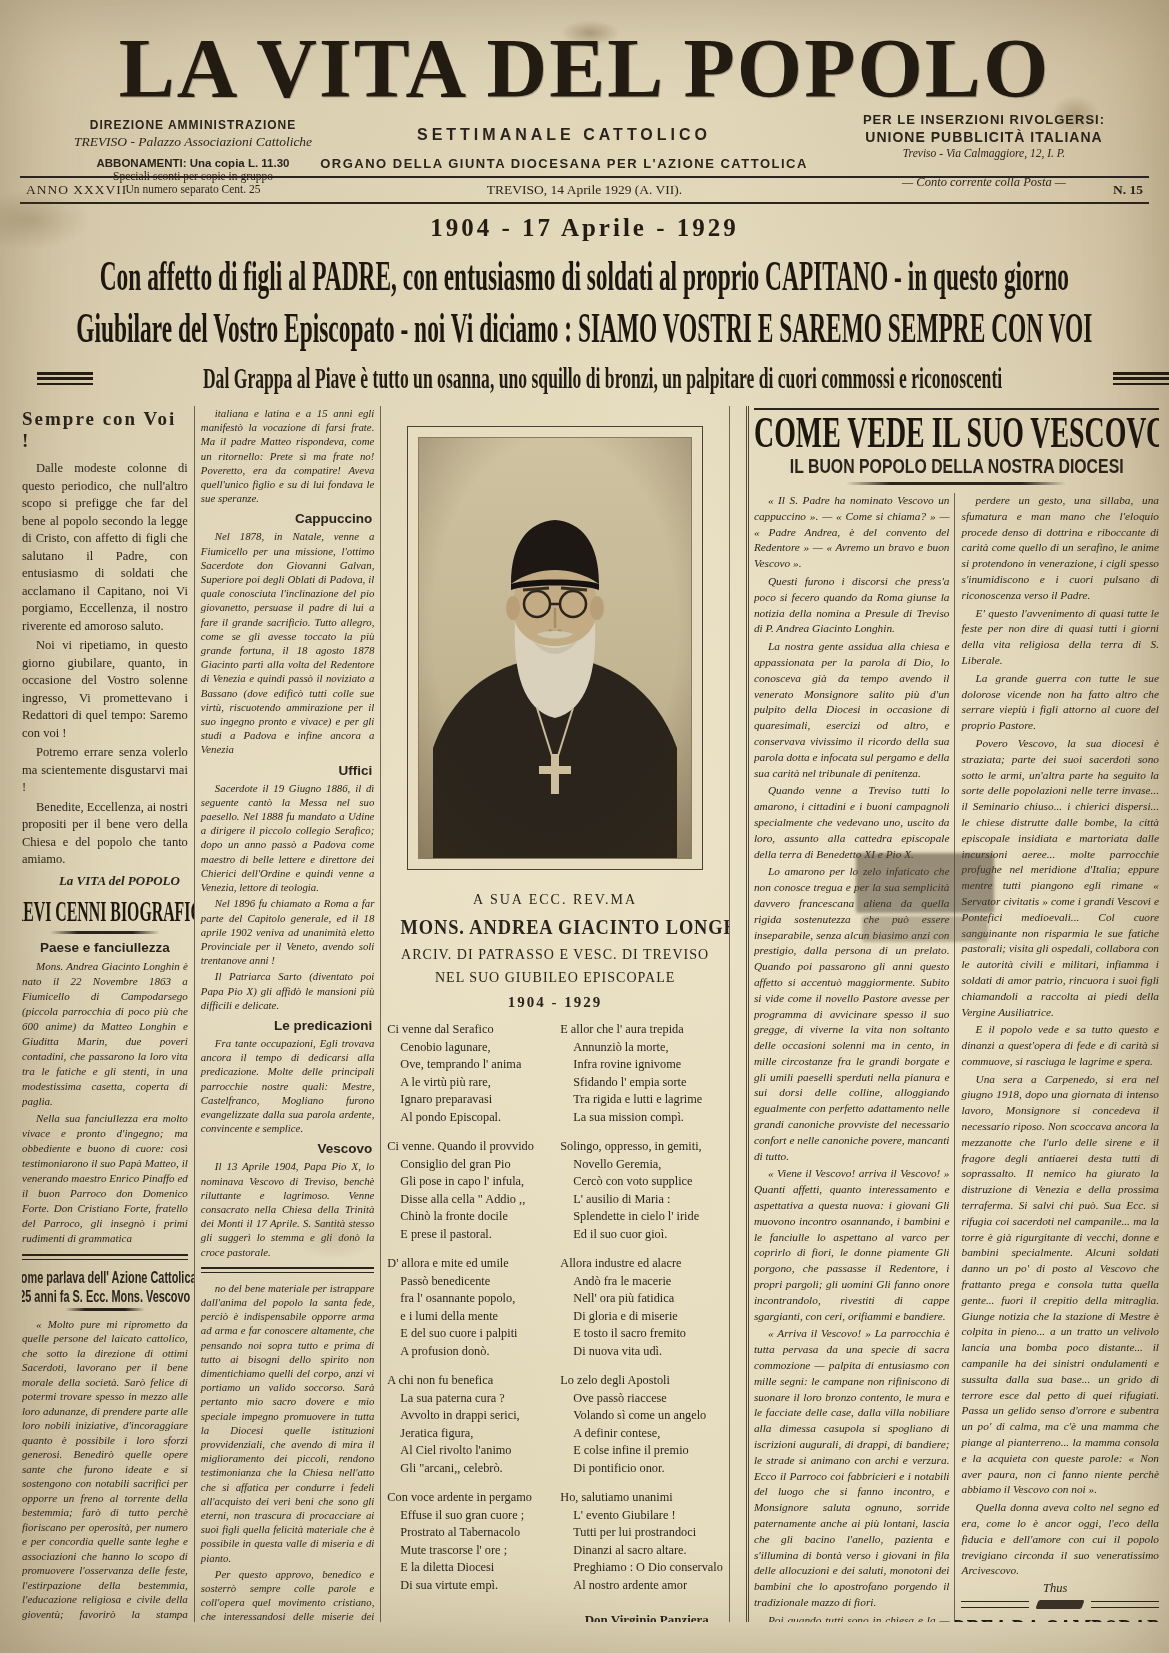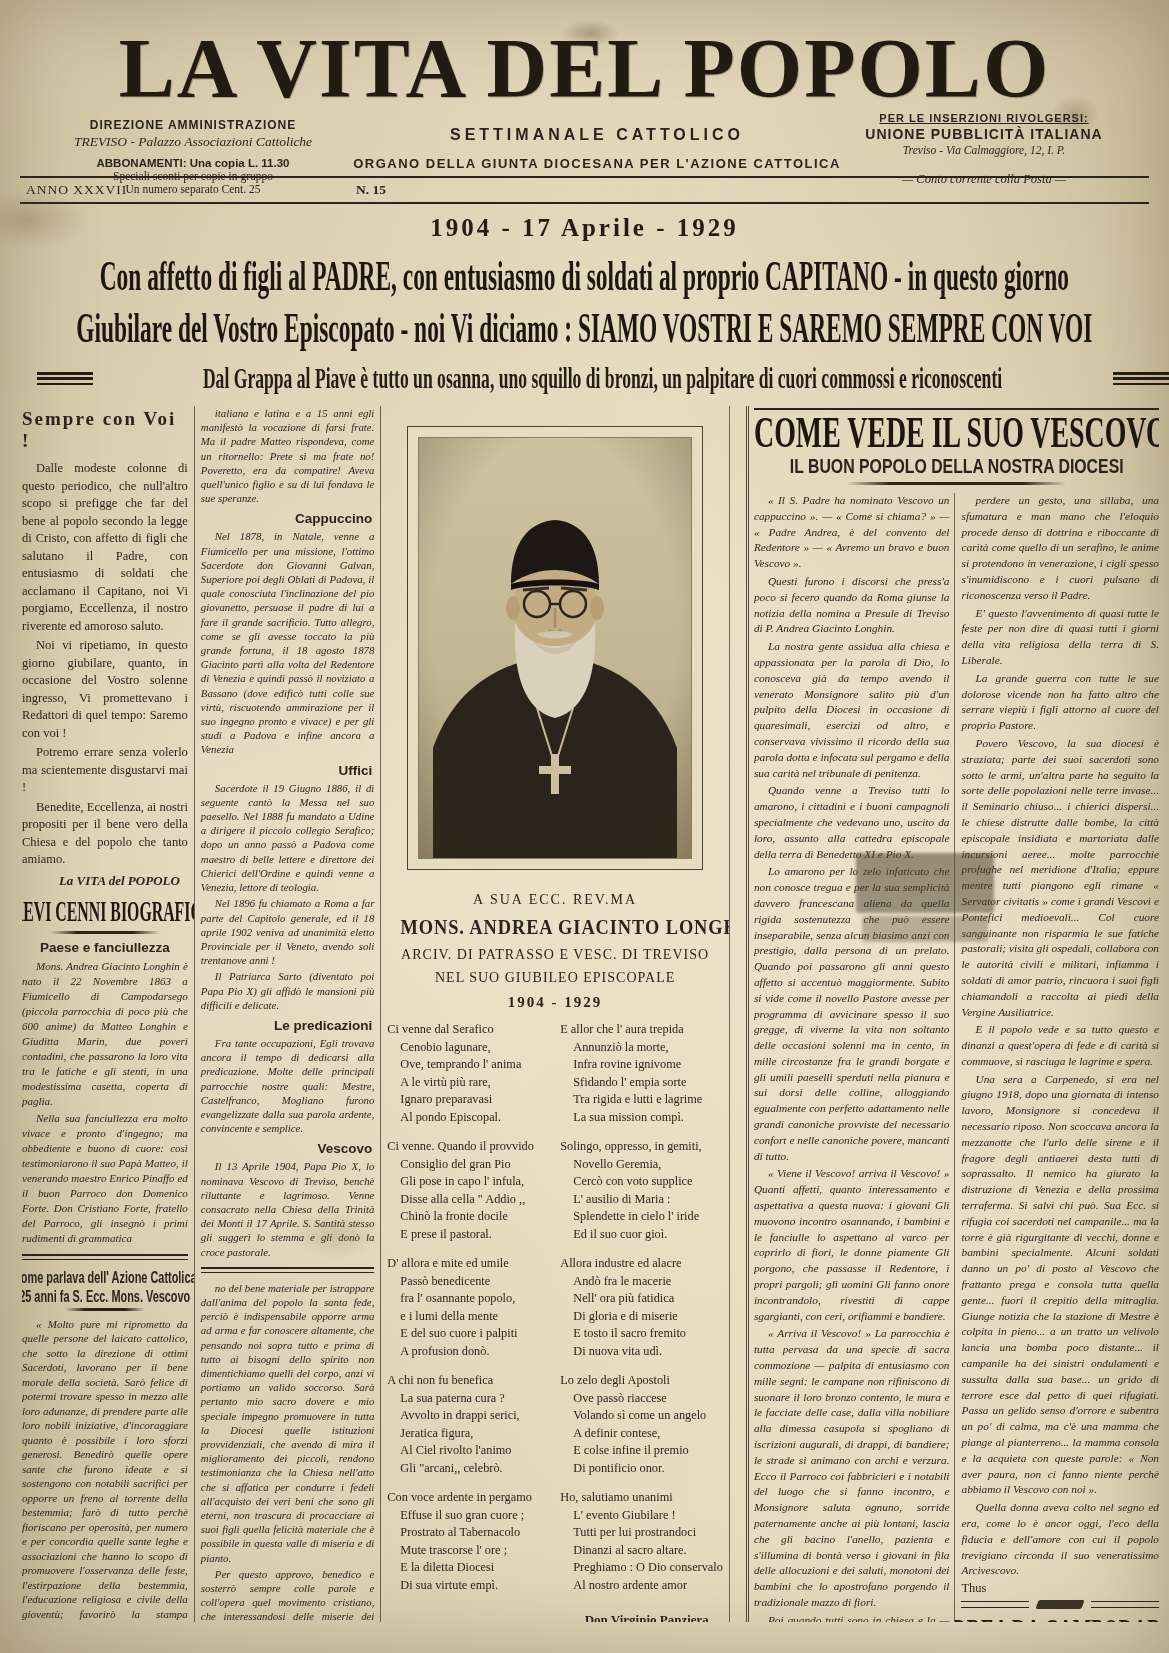--- a/index.html
+++ b/index.html
@@ -38,25 +38,25 @@
     margin:0; position:absolute; left:0; right:0; top:26px;
     text-align:center; font-weight:bold; font-size:84px; line-height:1;
     letter-spacing:2px; color:#211b12; white-space:nowrap;
     transform:scaleY(1.02); text-shadow:1px 1px 0 rgba(40,30,15,.25);
   }
   .mast-left { position:absolute; left:58px; top:118px; width:270px; text-align:center; }
   .mast-left .b1 { font-family:"Liberation Sans",sans-serif; font-weight:bold; font-size:12px; letter-spacing:1px; }
   .mast-left .b2 { font-style:italic; font-size:13.5px; margin-top:2px; }
   .mast-left .b3 { font-family:"Liberation Sans",sans-serif; font-weight:bold; font-size:11.5px; margin-top:7px; }
   .mast-left .b4, .mast-left .b5 { font-size:11.5px; margin-top:1px; }
-  .mast-center { position:absolute; left:347px; width:500px; top:126px; text-align:center; }
+  .mast-center { position:absolute; left:314px; width:500px; top:126px; text-align:center; }
   .mast-center .sub { font-family:"Liberation Sans",sans-serif; font-weight:bold; font-size:16px; letter-spacing:4px; }
   .mast-center .organ { font-family:"Liberation Sans",sans-serif; font-weight:bold; font-size:13px; letter-spacing:1.5px; margin-top:12px; }
   .mast-right { position:absolute; right:40px; top:112px; width:290px; text-align:center; }
-  .mast-right .r1 { font-family:"Liberation Sans",sans-serif; font-weight:bold; font-size:11px; letter-spacing:1px;text-decoration:underline; }
+  .mast-right .r1 { font-family:"Liberation Sans",sans-serif; font-weight:bold; font-size:13px; letter-spacing:1px; }
   .mast-right .r2 { font-family:"Liberation Sans",sans-serif; font-weight:bold; font-size:14px; letter-spacing:1px; margin-top:2px; }
   .mast-right .r3 { font-style:italic; font-size:11.5px; margin-top:2px; }
   .mast-right .r4 { font-style:italic; font-size:12.5px; margin-top:16px; }
 
   
   .dateline {
     margin:4px 20px 0 20px; border-top:2px solid #2b241c; border-bottom:2px solid #2b241c;
     display:flex; align-items:center; padding:4px 6px; font-size:13.5px;
   }
   .dateline .dl { flex:0 0 180px; letter-spacing:1px; }
@@ -133,21 +133,21 @@
   .rhead-wrap { display:flex; justify-content:flex-start; overflow:visible; height:44px; align-items:center; border-top:2px solid #2b241c; margin-top:2px; }
   .rhead { white-space:nowrap; font-weight:bold; font-size:34px; color:#1d1710; transform:scale(0.82,1.32); transform-origin:left center; margin-left:4px; }
   .rsub-wrap { display:flex; justify-content:center; overflow:visible; height:24px; align-items:center; }
   .rsub { white-space:nowrap; font-family:"Liberation Sans",sans-serif; font-weight:bold; font-size:18px; transform:scale(0.88,1.1); }
   .rflourish { height:3px; width:220px; margin:4px auto 8px auto;
     background:linear-gradient(90deg, transparent, #2b241c 20%, #2b241c 80%, transparent); border-radius:2px; }
   .rcols { display:flex; }
   .rcol { overflow:hidden; }
   .rcol.a { width:206px; padding-right:5px; border-right:1px solid rgba(43,36,28,.65); }
   .rcol.b { width:208px; padding-left:6px; }
-  .thus { text-align:left; font-size:12.5px; margin:2px 10px 4px 0; }
+  .thus { text-align:center; font-style:italic; font-size:12.5px; margin:2px 10px 4px 0; }
   .fancy-rule { display:flex; align-items:center; gap:8px; margin:4px 0 6px 0; }
   .fancy-rule .fr-line { flex:1; height:5px; border-top:1.5px solid #2b241c; border-bottom:1.5px solid #2b241c; }
   .fancy-rule .fr-blob { width:46px; height:9px; background:#3a3226; transform:skewX(-20deg); border-radius:2px; }
   .campo-wrap { display:flex; justify-content:center; overflow:visible; height:32px; align-items:center; }
   .campo { white-space:nowrap; font-weight:bold; font-size:24px; color:#1d1710; transform:scale(0.82,1.3); }
 </style>
 </head>
 <body>
 
 <div class="page">
@@ -172,20 +172,21 @@
     <div class="mast-right">
       <div class="r1">PER LE INSERZIONI RIVOLGERSI:</div>
       <div class="r2">UNIONE PUBBLICITÀ ITALIANA</div>
       <div class="r3">Treviso - Via Calmaggiore, 12, I. P.</div>
       <div class="r4">— Conto corrente colla Posta —</div>
     </div>
   </header>
 
   <div class="dateline">
     <span class="dl">ANNO XXXVII</span>
+    <span class="dc">TREVISO, 14 Aprile 1929 (A. VII).</span>
     <span class="dr">N. 15</span>
   </div>
 
   <div class="jubilee">1904  -  17 Aprile  -  1929</div>
 
   <div class="headline">
     <div class="hl-wrap">
         <div class="hl-line">Con affetto di figli al PADRE, con entusiasmo di soldati al proprio CAPITANO - in questo giorno</div>
       </div>
     <div class="hl-wrap">

